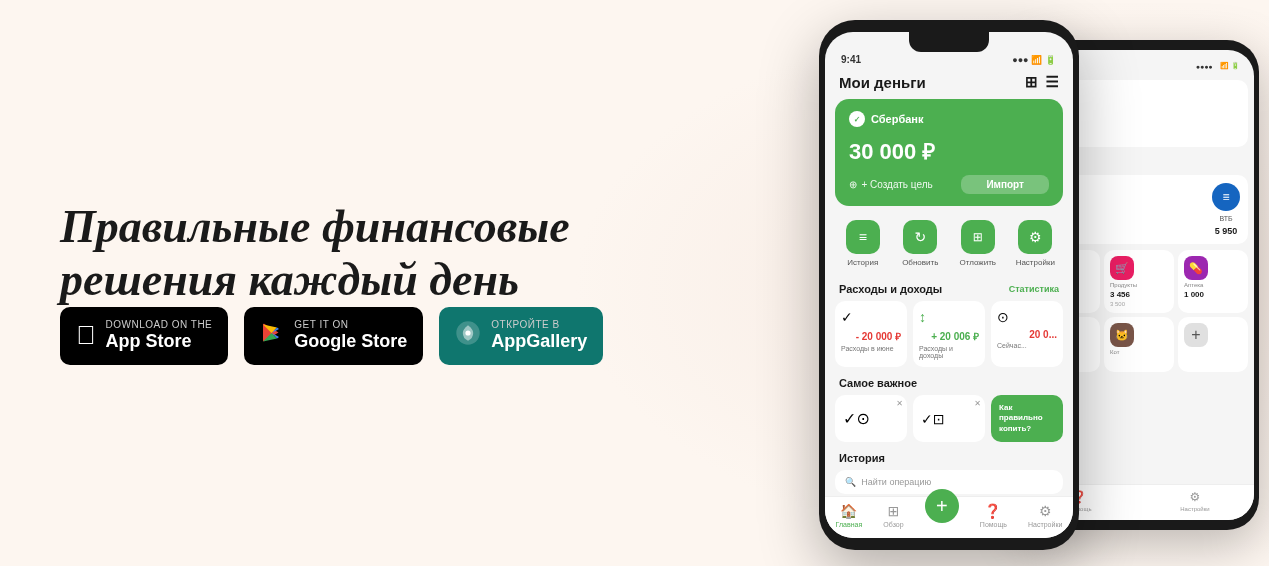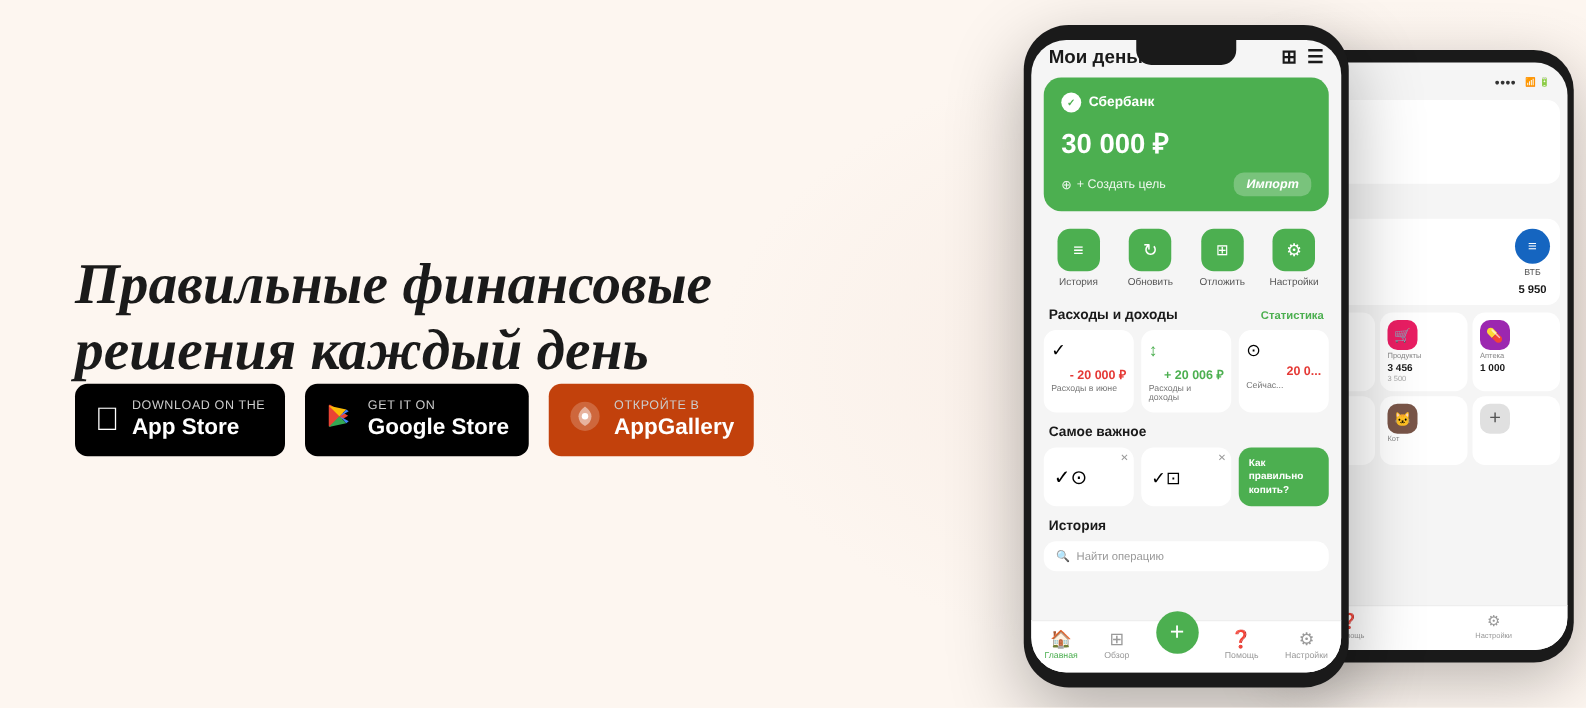--- a/index.html
+++ b/index.html
@@ -65,21 +65,21 @@
       border-radius: 10px;
       padding: 10px 16px;
       cursor: pointer;
       text-decoration: none;
       gap: 10px;
       min-width: 155px;
       height: 58px;
     }
 
     .store-btn.huawei {
-      background: #c2410c;
+      background: #0f766e;
     }
 
     .store-btn-text {
       display: flex;
       flex-direction: column;
     }
 
     .store-btn-small {
       font-size: 10px;
       color: #ccc;
@@ -221,25 +221,24 @@
       display: flex;
       align-items: center;
       gap: 4px;
       font-size: 10px;
       color: rgba(255,255,255,0.9);
     }
 
     .import-btn {
       background: rgba(255,255,255,0.25);
       border-radius: 8px;
-      padding: 4px 10px;
+      padding: 4px 25px;
       font-size: 10px;
       color: white;
       font-weight: 600;
-      font-style: italic;
     }
 
     
     .quick-actions {
       display: grid;
       grid-template-columns: repeat(4, 1fr);
       margin: 0 10px 8px;
       gap: 2px;
     }
 
@@ -727,20 +726,28 @@
           <span>Настройки</span>
         </div>
       </div>
     </div>
   </div>
 
   <div class="phone-front">
     <div class="phone-screen">
       <div class="phone-notch"></div>
 
+      <div class="phone-status-bar">
+        <span>9:41</span>
+        <div class="phone-status-right">
+          <span>●●●</span>
+          <span>📶</span>
+          <span>🔋</span>
+        </div>
+      </div>
 
       <div class="phone-header">
         <span>Мои деньги</span>
         <div class="phone-header-icons">
           <span>⊞</span>
           <span>☰</span>
         </div>
       </div>
 
       <div class="green-card">

